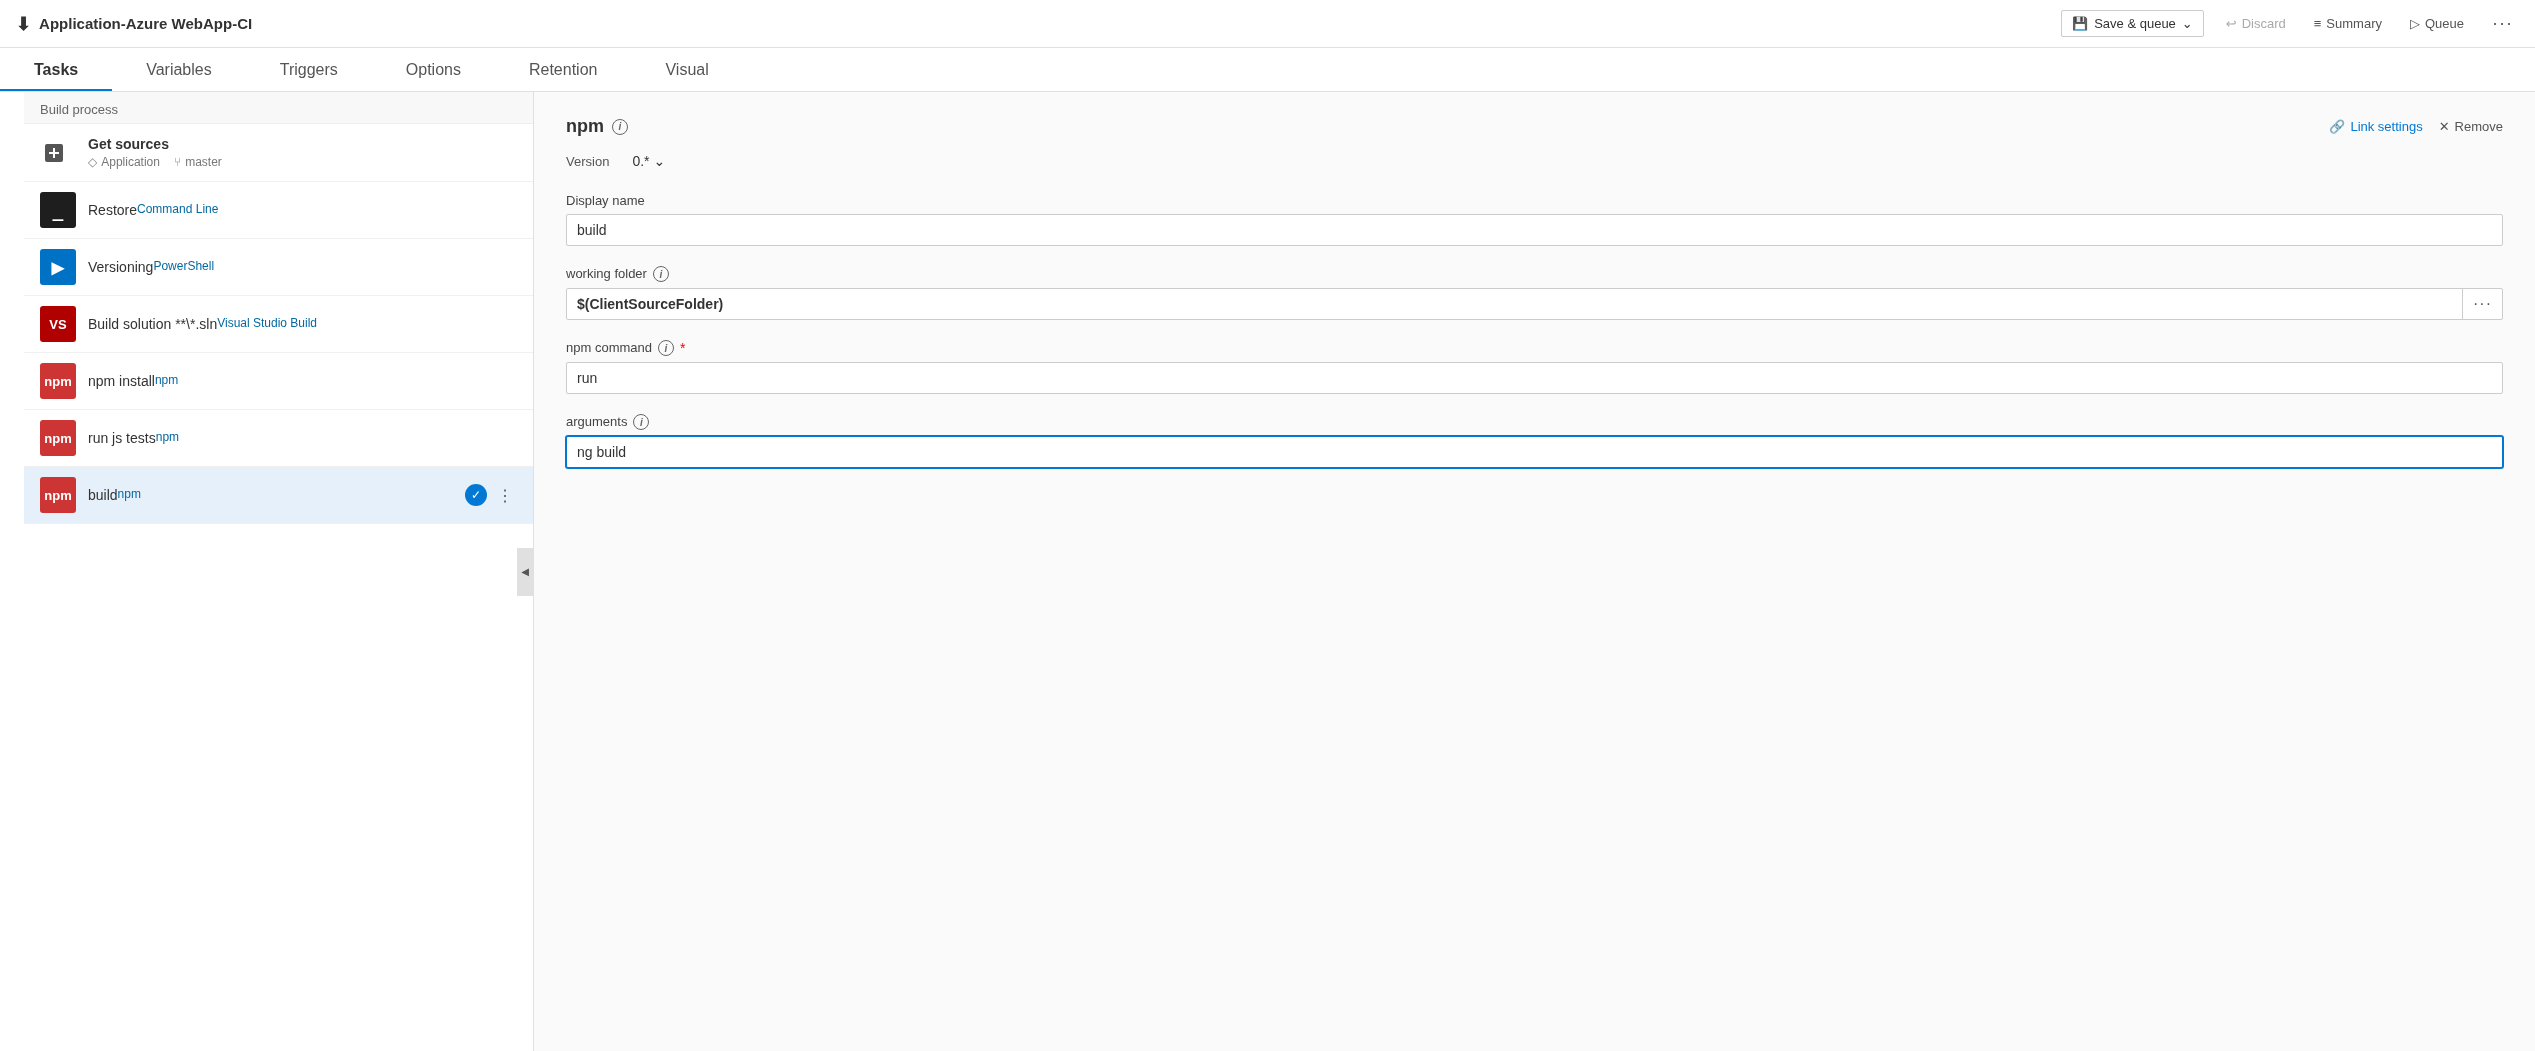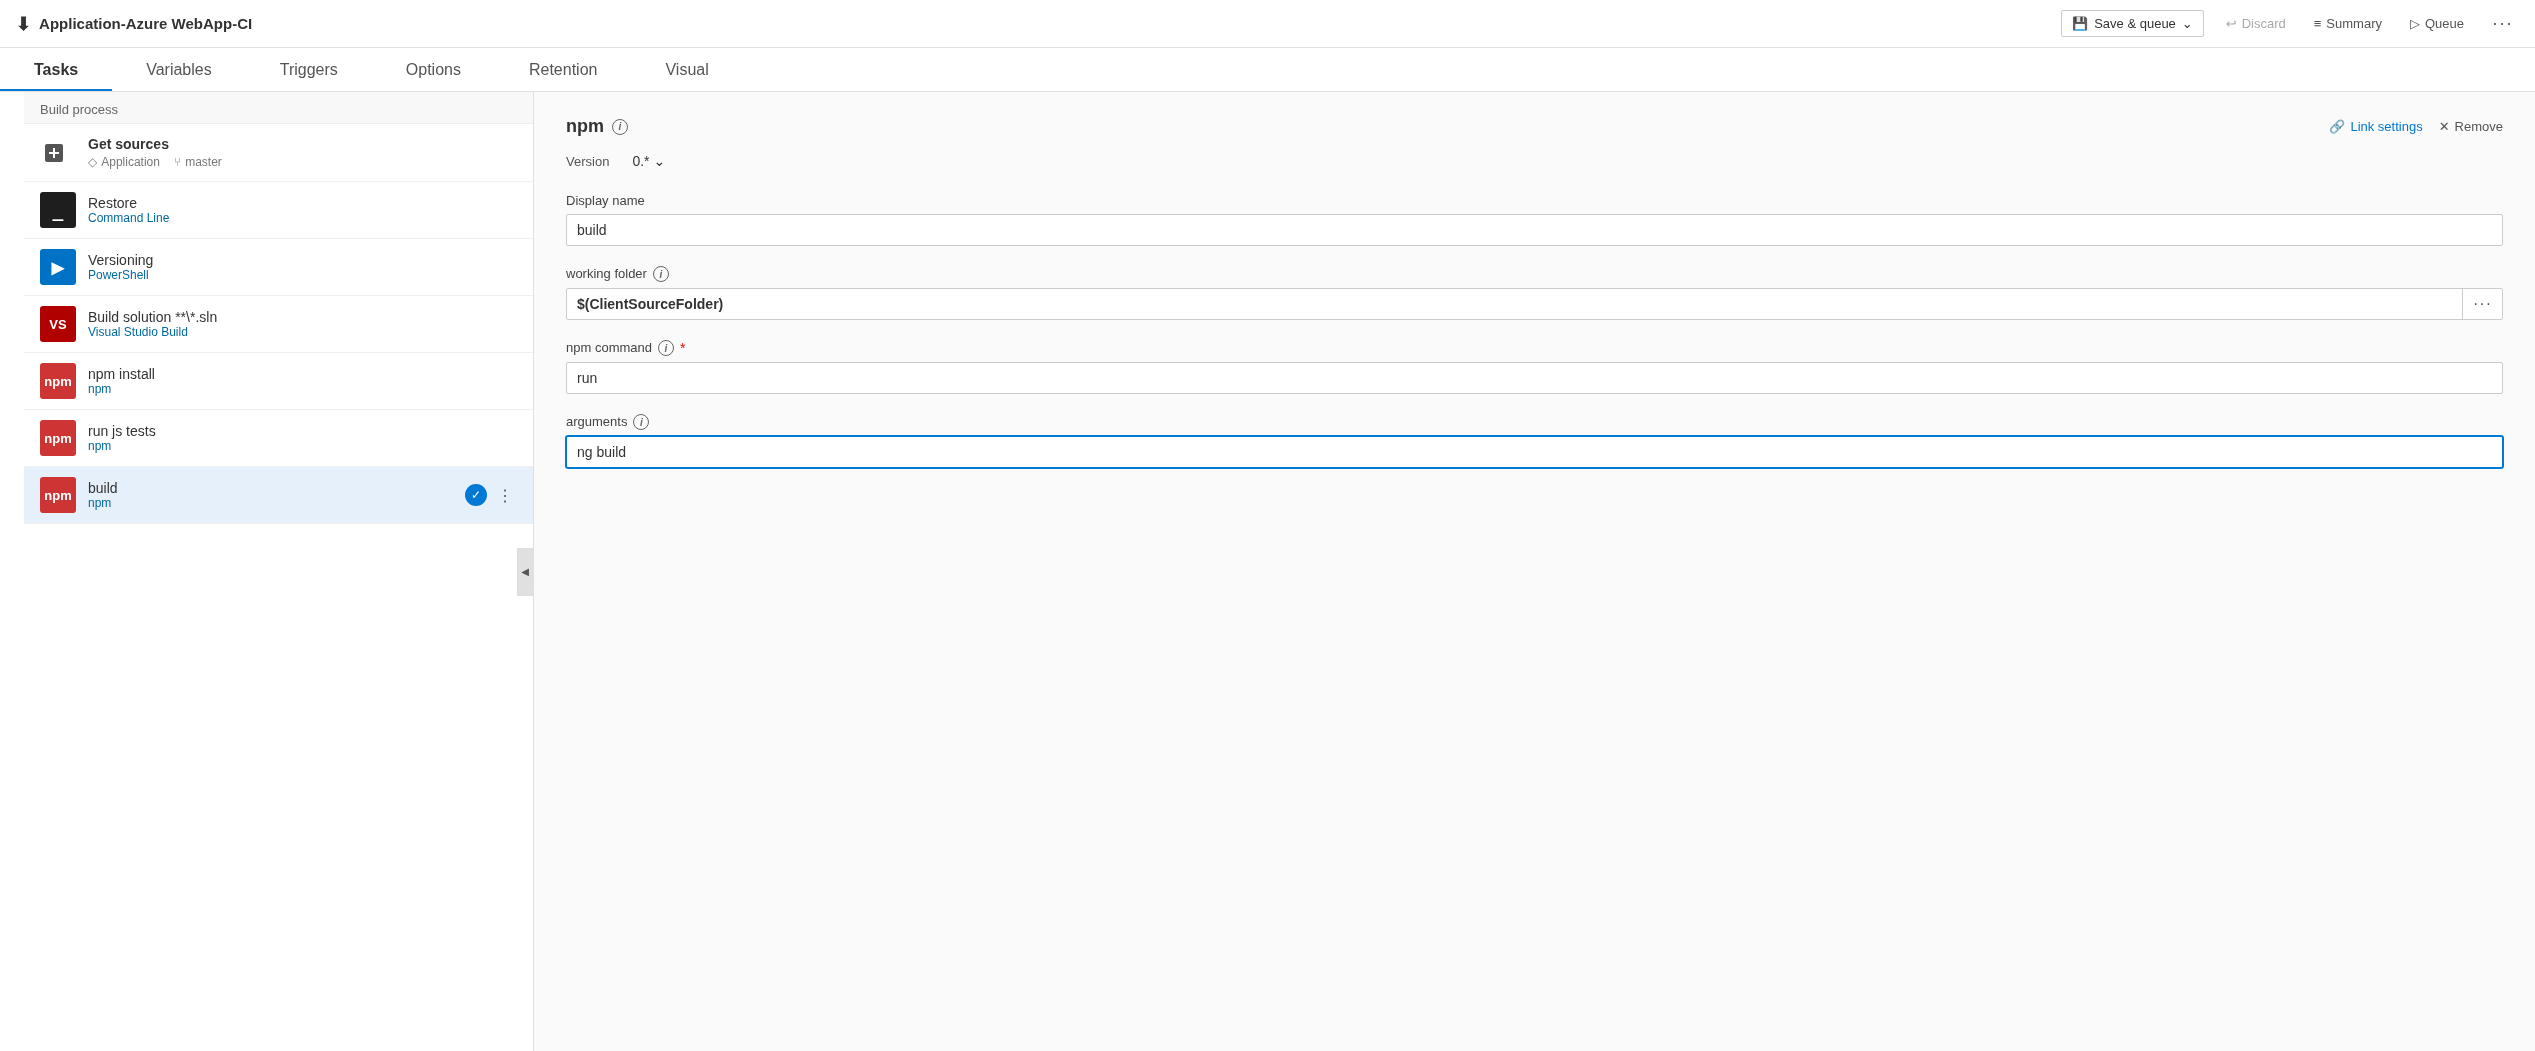--- a/index.html
+++ b/index.html
@@ -131,21 +131,20 @@
       font-size: 16px;
       color: #fff;
       font-weight: bold;
     }
     .icon-dark { background: #1e1e1e; }
     .icon-blue { background: #0072c6; }
     .icon-vs { background: #b10000; }
     .icon-npm { background: #cc3534; }
     .sidebar-item-info {
       display: flex;
-      flex-direction: column;
       flex: 1;
     }
     .sidebar-item-name {
       font-size: 14px;
       font-weight: 500;
       color: #333;
     }
     .sidebar-item-sub {
       font-size: 12px;
       color: #0369a1;

